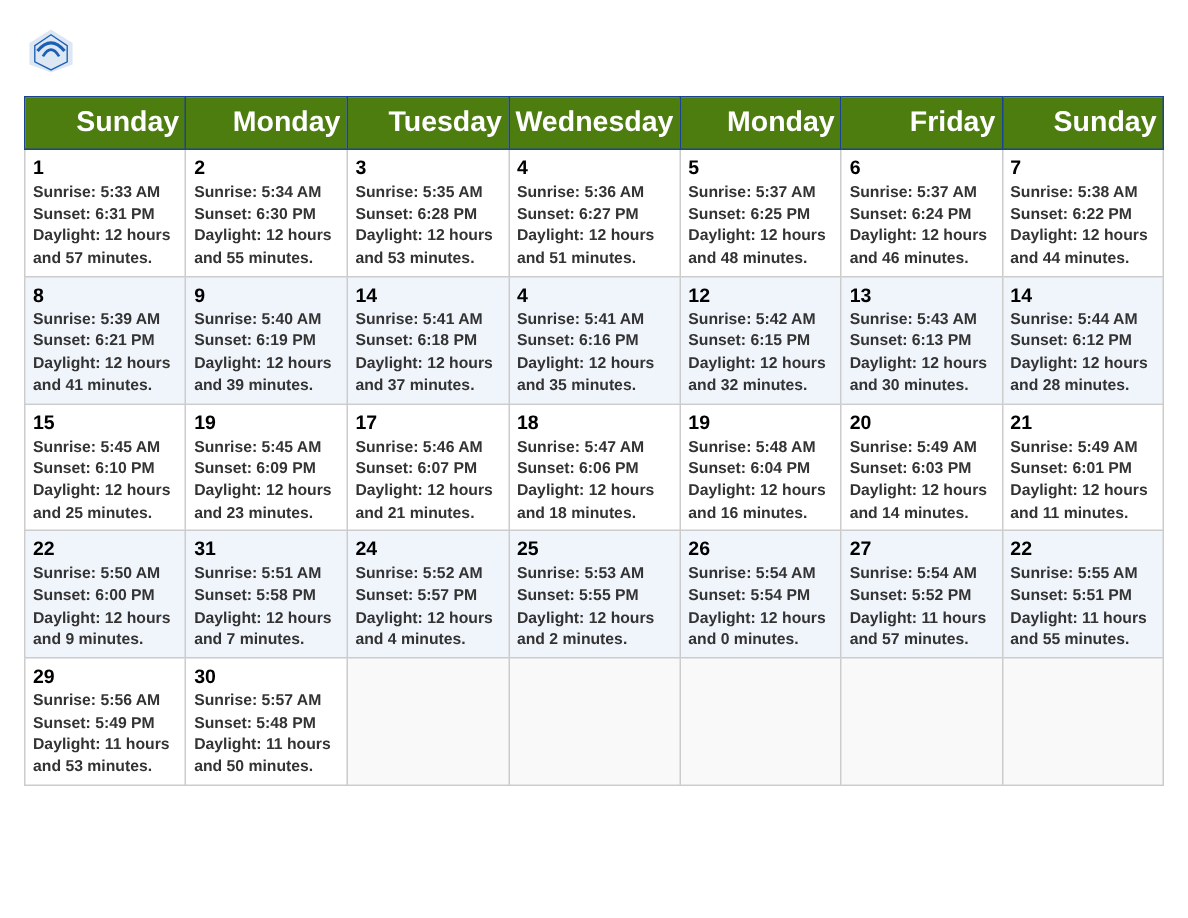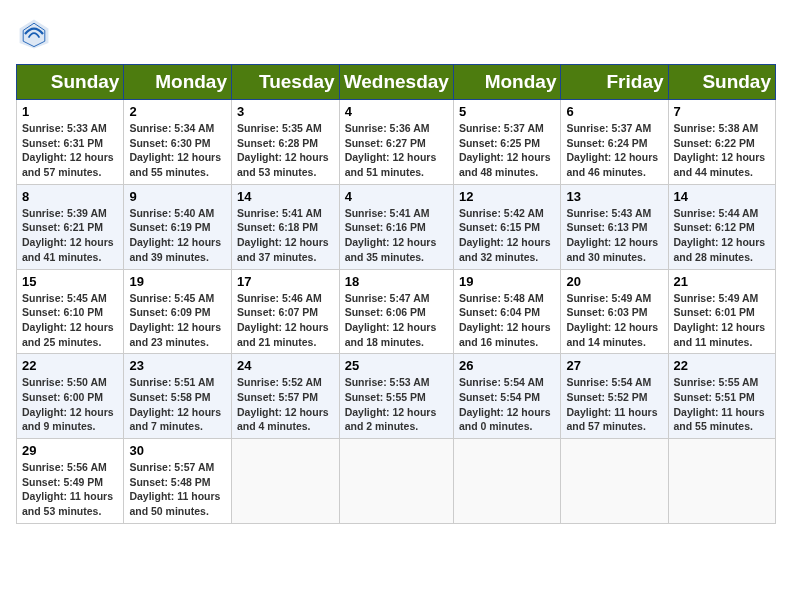--- a/index.html
+++ b/index.html
@@ -210,21 +210,21 @@
           <span class="day-num">21</span>
           <div class="day-info">Sunrise: 5:49 AM<br>Sunset: 6:01 PM<br>Daylight: 12 hours and 11 minutes.</div>
         </td>
       </tr>
       <tr>
         <td>
           <span class="day-num">22</span>
           <div class="day-info">Sunrise: 5:50 AM<br>Sunset: 6:00 PM<br>Daylight: 12 hours and 9 minutes.</div>
         </td>
         <td>
-          <span class="day-num">23</span>
+          <span class="day-num">31</span>
           <div class="day-info">Sunrise: 5:51 AM<br>Sunset: 5:58 PM<br>Daylight: 12 hours and 7 minutes.</div>
         </td>
         <td>
           <span class="day-num">24</span>
           <div class="day-info">Sunrise: 5:52 AM<br>Sunset: 5:57 PM<br>Daylight: 12 hours and 4 minutes.</div>
         </td>
         <td>
           <span class="day-num">25</span>
           <div class="day-info">Sunrise: 5:53 AM<br>Sunset: 5:55 PM<br>Daylight: 12 hours and 2 minutes.</div>
         </td>

